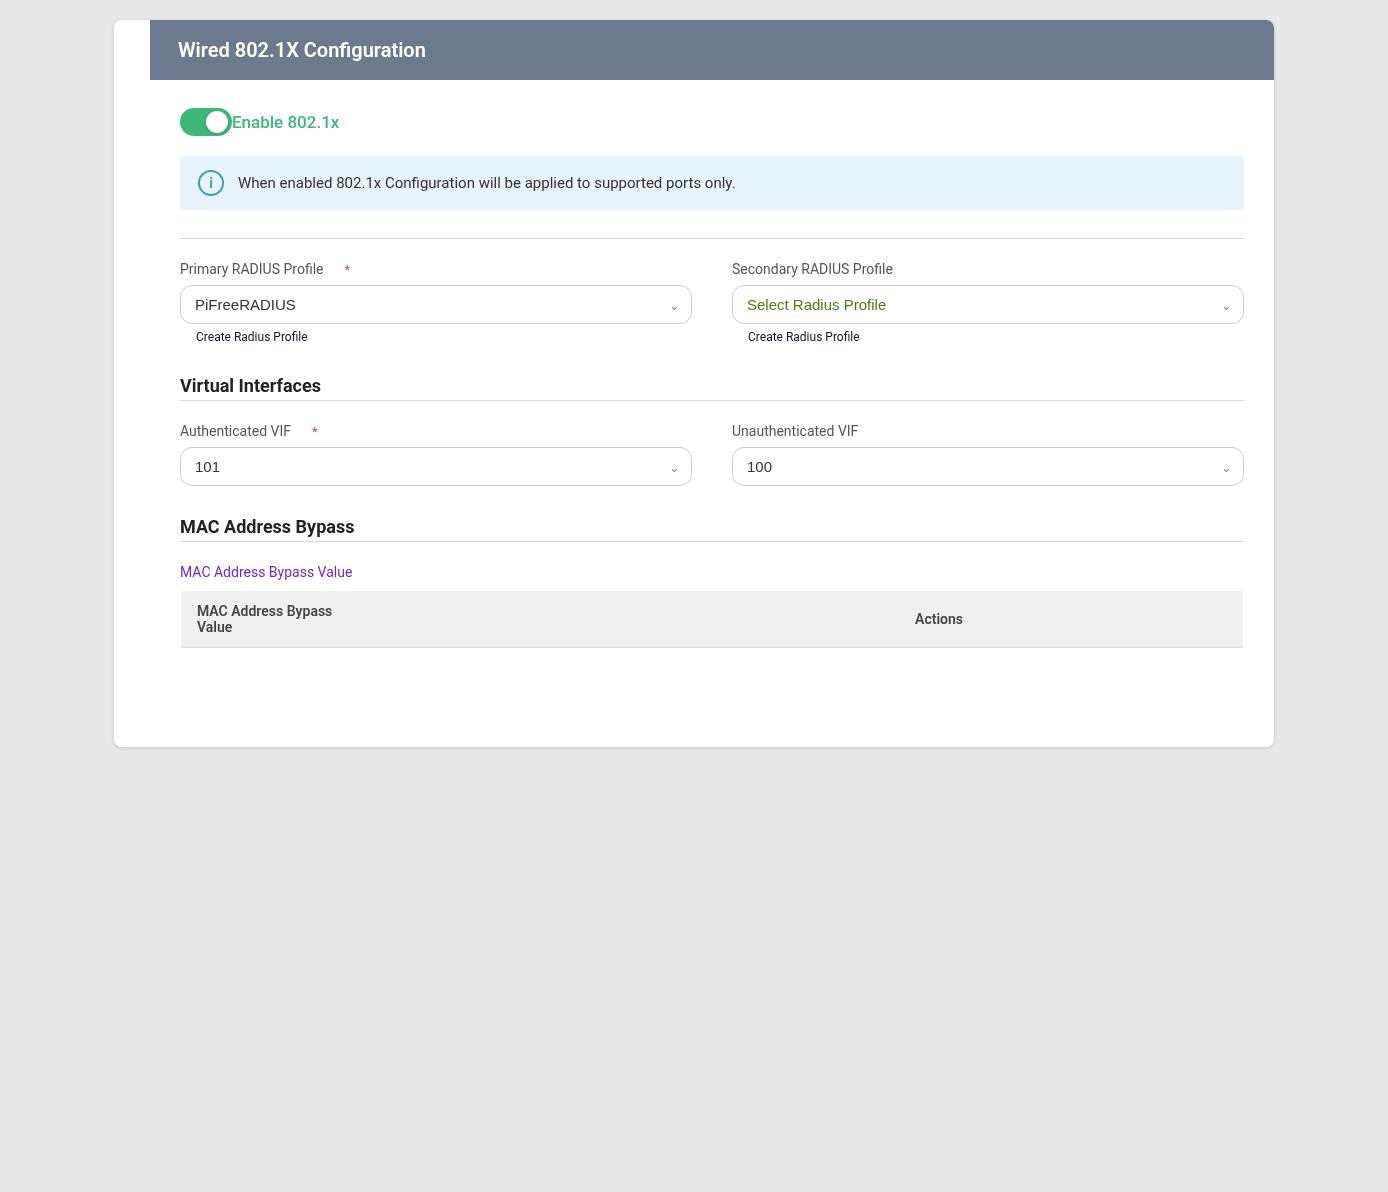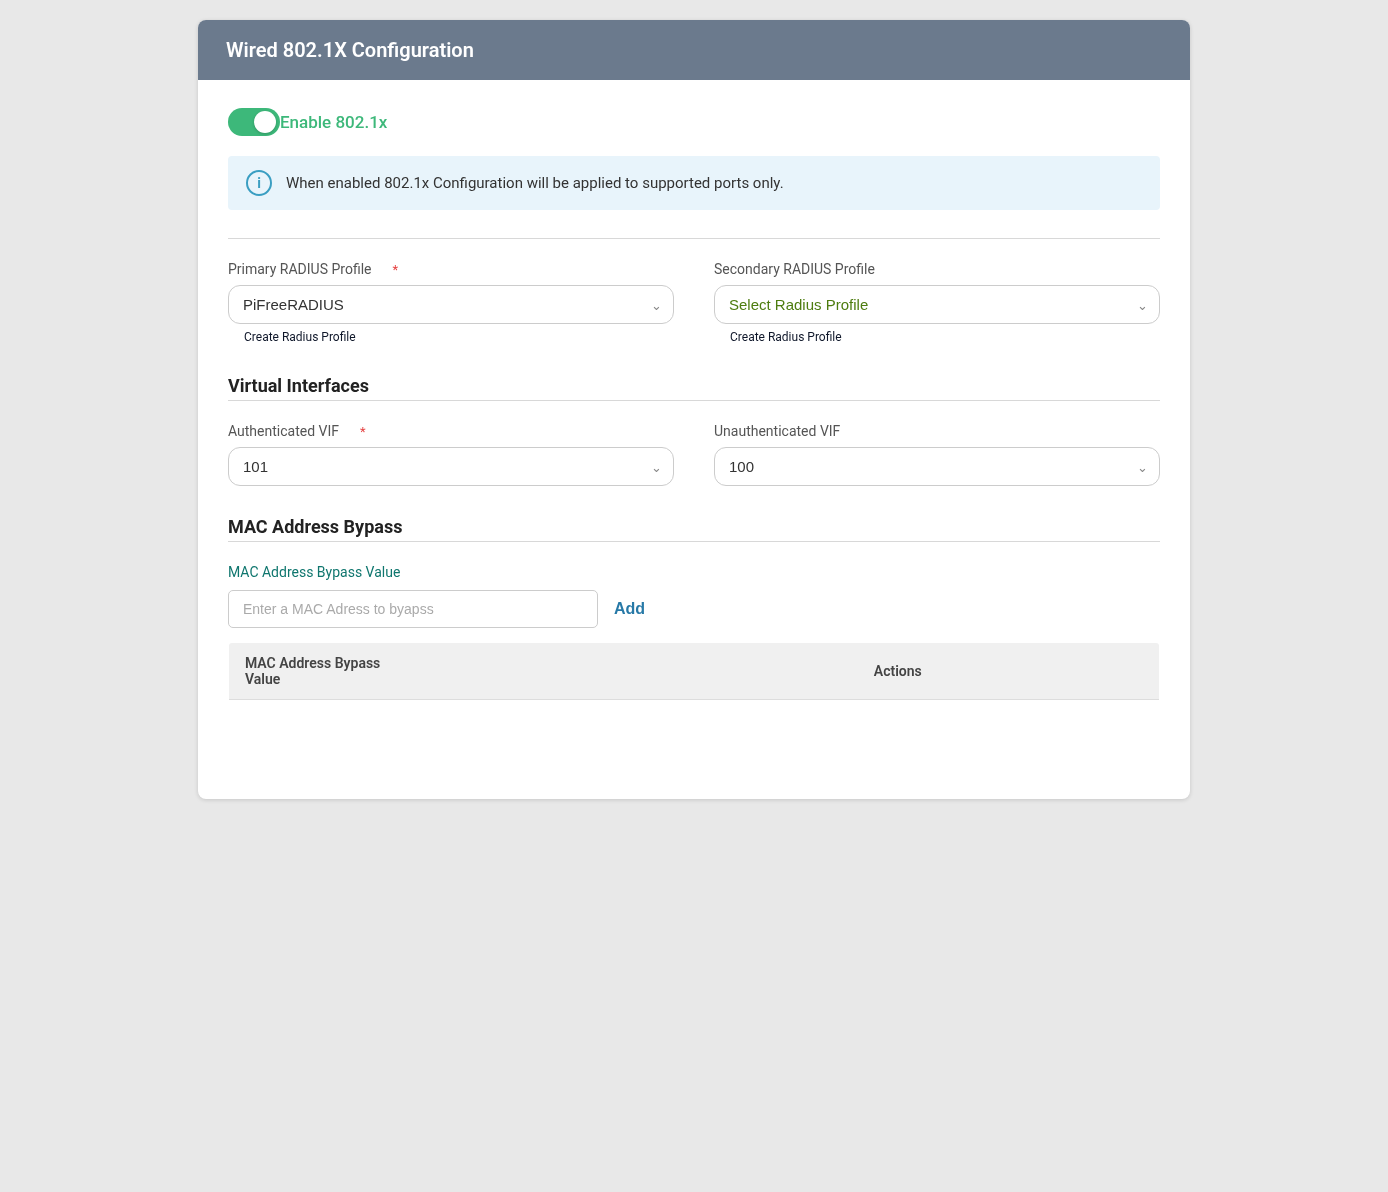--- a/index.html
+++ b/index.html
@@ -9,22 +9,23 @@
       display: flex;
       justify-content: center;
       align-items: flex-start;
       padding: 20px;
       min-height: 100vh;
     }
     .card {
       background: #fff;
       border-radius: 8px;
       overflow: hidden;
-      width: 992px;
+      width: 1160px;
       box-shadow: 0 1px 4px rgba(0,0,0,0.15);
+      padding-left: 36px;
     }
     .card-header {
       background: #6b7a8d;
       padding: 18px 28px;
     }
     .card-header-title {
       color: #fff;
       font-size: 20px;
       font-weight: 600;
     }
@@ -217,21 +218,21 @@
     .bypass-table td {
       padding: 12px 16px;
       font-size: 14px;
       color: #333;
       border-bottom: 1px solid #eee;
     }
     .bypass-table tr:last-child td { border-bottom: none; }
 
     .mac-bypass-label {
       font-size: 14px;
-      color: #0f766e;
+      color: #6d28d9;
       margin-bottom: 10px;
     }
   </style>
 </head>
 <body>
 
 <div class="card">
 
   <div class="card-header">
     <span class="card-header-title">Wired 802.1X Configuration</span>
@@ -320,24 +321,20 @@
         </div>
       </div>
     </div>
 
     <div class="section-block">
       <div class="section-heading">MAC Address Bypass</div>
       <hr class="section-divider">
 
       <div class="mac-bypass-label">MAC Address Bypass Value</div>
 
-      <div class="mac-input-row">
-        <input class="mac-input" type="text" placeholder="Enter a MAC Adress to byapss" style="">
-        <button class="add-button">Add</button>
-      </div>
 
       <table class="bypass-table">
         <thead>
           <tr>
             <th>MAC Address Bypass<br>Value</th>
             <th>Actions</th>
           </tr>
         </thead>
         <tbody>
 

